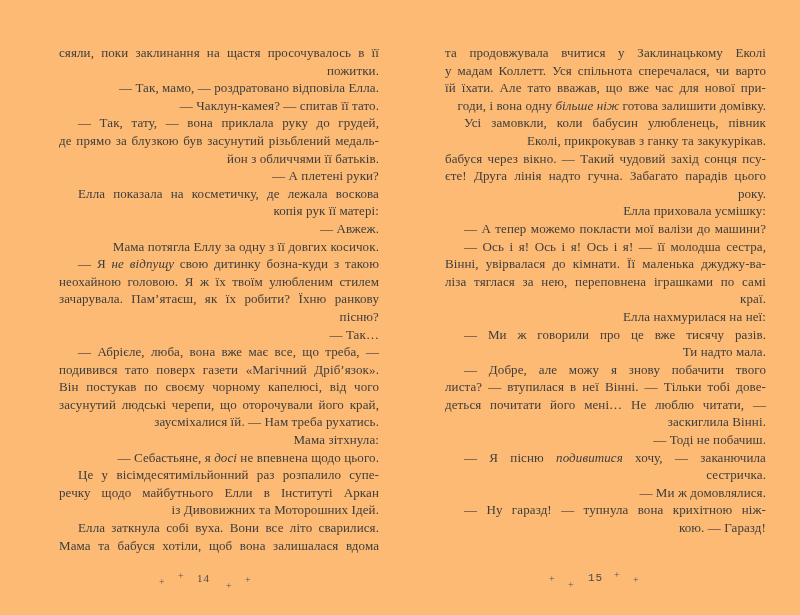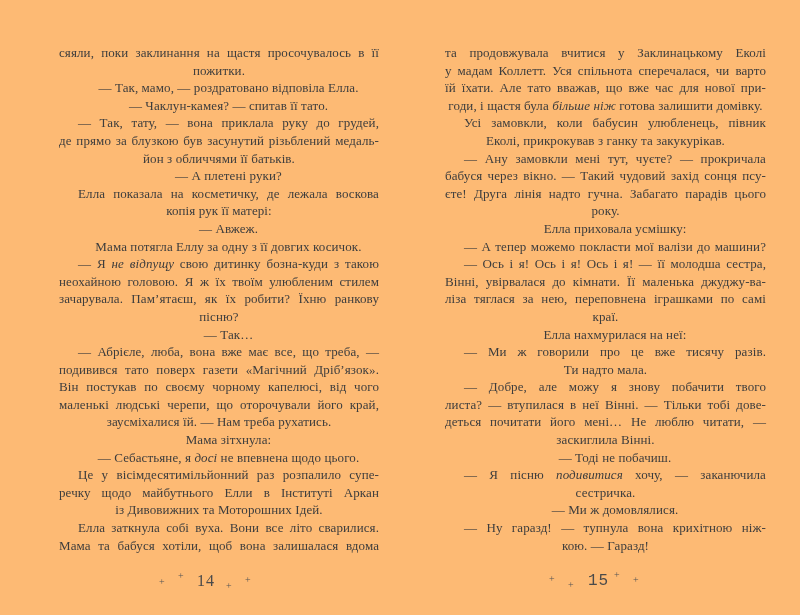--- a/index.html
+++ b/index.html
@@ -29,40 +29,40 @@
     top: 44px;
     left: 0;
     right: 0;
   }
   .line {
     height: 17.6px;
     line-height: 17.6px;
     font-size: 13px;
     letter-spacing: 0.1px;
     white-space: normal;
-    text-align: center;
+    text-align: right;
   }
   .line.justify {
     text-align: justify;
     text-align-last: justify;
     text-justify: inter-word;
   }
   .line.indent { padding-left: 19px; }
   .line span.italic { font-style: italic; }
 
   .footer {
     position: absolute;
     top: 568px;
     left: 0;
     width: 100%;
     height: 22px;
   }
   .pagenum {
     position: absolute;
-    font-size: 16px;
+    font-size: 11px;
     color: #4a4a4a;
     letter-spacing: 1px;
   }
   .orn {
     position: absolute;
     font-size: 10px;
     color: #555555;
     line-height: 10px;
   }
   
@@ -98,21 +98,21 @@
         <div class="line indent"><span>— Авжеж.</span></div>
         <div class="line indent"><span>Мама потягла Еллу за одну з її довгих косичок.</span></div>
         <div class="line indent justify"><span>— Я </span><span class="italic">не відпущу</span><span> свою дитинку бозна-куди з такою</span></div>
         <div class="line justify"><span>неохайною головою. Я ж їх твоїм улюбленим стилем</span></div>
         <div class="line justify"><span>зачарувала. Пам’ятаєш, як їх робити? Їхню ранкову</span></div>
         <div class="line"><span>пісню?</span></div>
         <div class="line indent"><span>— Так…</span></div>
         <div class="line indent justify"><span>— Абрієле, люба, вона вже має все, що треба, —</span></div>
         <div class="line justify"><span>подивився тато поверх газети «Магічний Дріб’язок».</span></div>
         <div class="line justify"><span>Він постукав по своєму чорному капелюсі, від чого</span></div>
-        <div class="line justify"><span>маленькі людські черепи, що оторочували його край,</span></div>
+        <div class="line justify"><span>засунутий людські черепи, що оторочували його край,</span></div>
         <div class="line"><span>заусміхалися їй. — Нам треба рухатись.</span></div>
         <div class="line indent"><span>Мама зітхнула:</span></div>
         <div class="line indent"><span>— Себастьяне, я </span><span class="italic">досі</span><span> не впевнена щодо цього.</span></div>
         <div class="line indent justify"><span>Це у вісімдесятимільйонний раз розпалило супе-</span></div>
         <div class="line justify"><span>речку щодо майбутнього Елли в Інституті Аркан</span></div>
         <div class="line"><span>із Дивовижних та Моторошних Ідей.</span></div>
         <div class="line indent justify"><span>Елла заткнула собі вуха. Вони все літо сварилися.</span></div>
         <div class="line justify"><span>Мама та бабуся хотіли, щоб вона залишалася вдома</span></div>
       </div>
     <div class="footer footer-left">
@@ -122,24 +122,23 @@
       <span class="orn o3">+</span>
       <span class="orn o4">+</span>
     </div>
   </div>
 
   <div class="page page-right">
     <div class="text-block">
         <div class="line justify"><span>та продовжувала вчитися у Заклинацькому Еколі</span></div>
         <div class="line justify"><span>у мадам Коллетт. Уся спільнота сперечалася, чи варто</span></div>
         <div class="line justify"><span>їй їхати. Але тато вважав, що вже час для нової при-</span></div>
-        <div class="line"><span>годи, і щастя була </span><span class="italic">більше ніж</span><span> готова залишити домівку.</span></div>
+        <div class="line"><span>годи, і вона одну </span><span class="italic">більше ніж</span><span> готова залишити домівку.</span></div>
         <div class="line indent justify"><span>Усі замовкли, коли бабусин улюбленець, півник</span></div>
         <div class="line"><span>Еколі, прикрокував з ганку та закукурікав.</span></div>
-        <div class="line indent justify"><span>— Ану замовкли мені тут, чуєте? — прокричала</span></div>
         <div class="line justify"><span>бабуся через вікно. — Такий чудовий захід сонця псу-</span></div>
         <div class="line justify"><span>єте! Друга лінія надто гучна. Забагато парадів цього</span></div>
         <div class="line"><span>року.</span></div>
         <div class="line indent"><span>Елла приховала усмішку:</span></div>
         <div class="line indent justify"><span>— А тепер можемо покласти мої валізи до машини?</span></div>
         <div class="line indent justify"><span>— Ось і я! Ось і я! Ось і я! — її молодша сестра,</span></div>
         <div class="line justify"><span>Вінні, увірвалася до кімнати. Її маленька джуджу-ва-</span></div>
         <div class="line justify"><span>ліза тяглася за нею, переповнена іграшками по самі</span></div>
         <div class="line"><span>краї.</span></div>
         <div class="line indent"><span>Елла нахмурилася на неї:</span></div>

